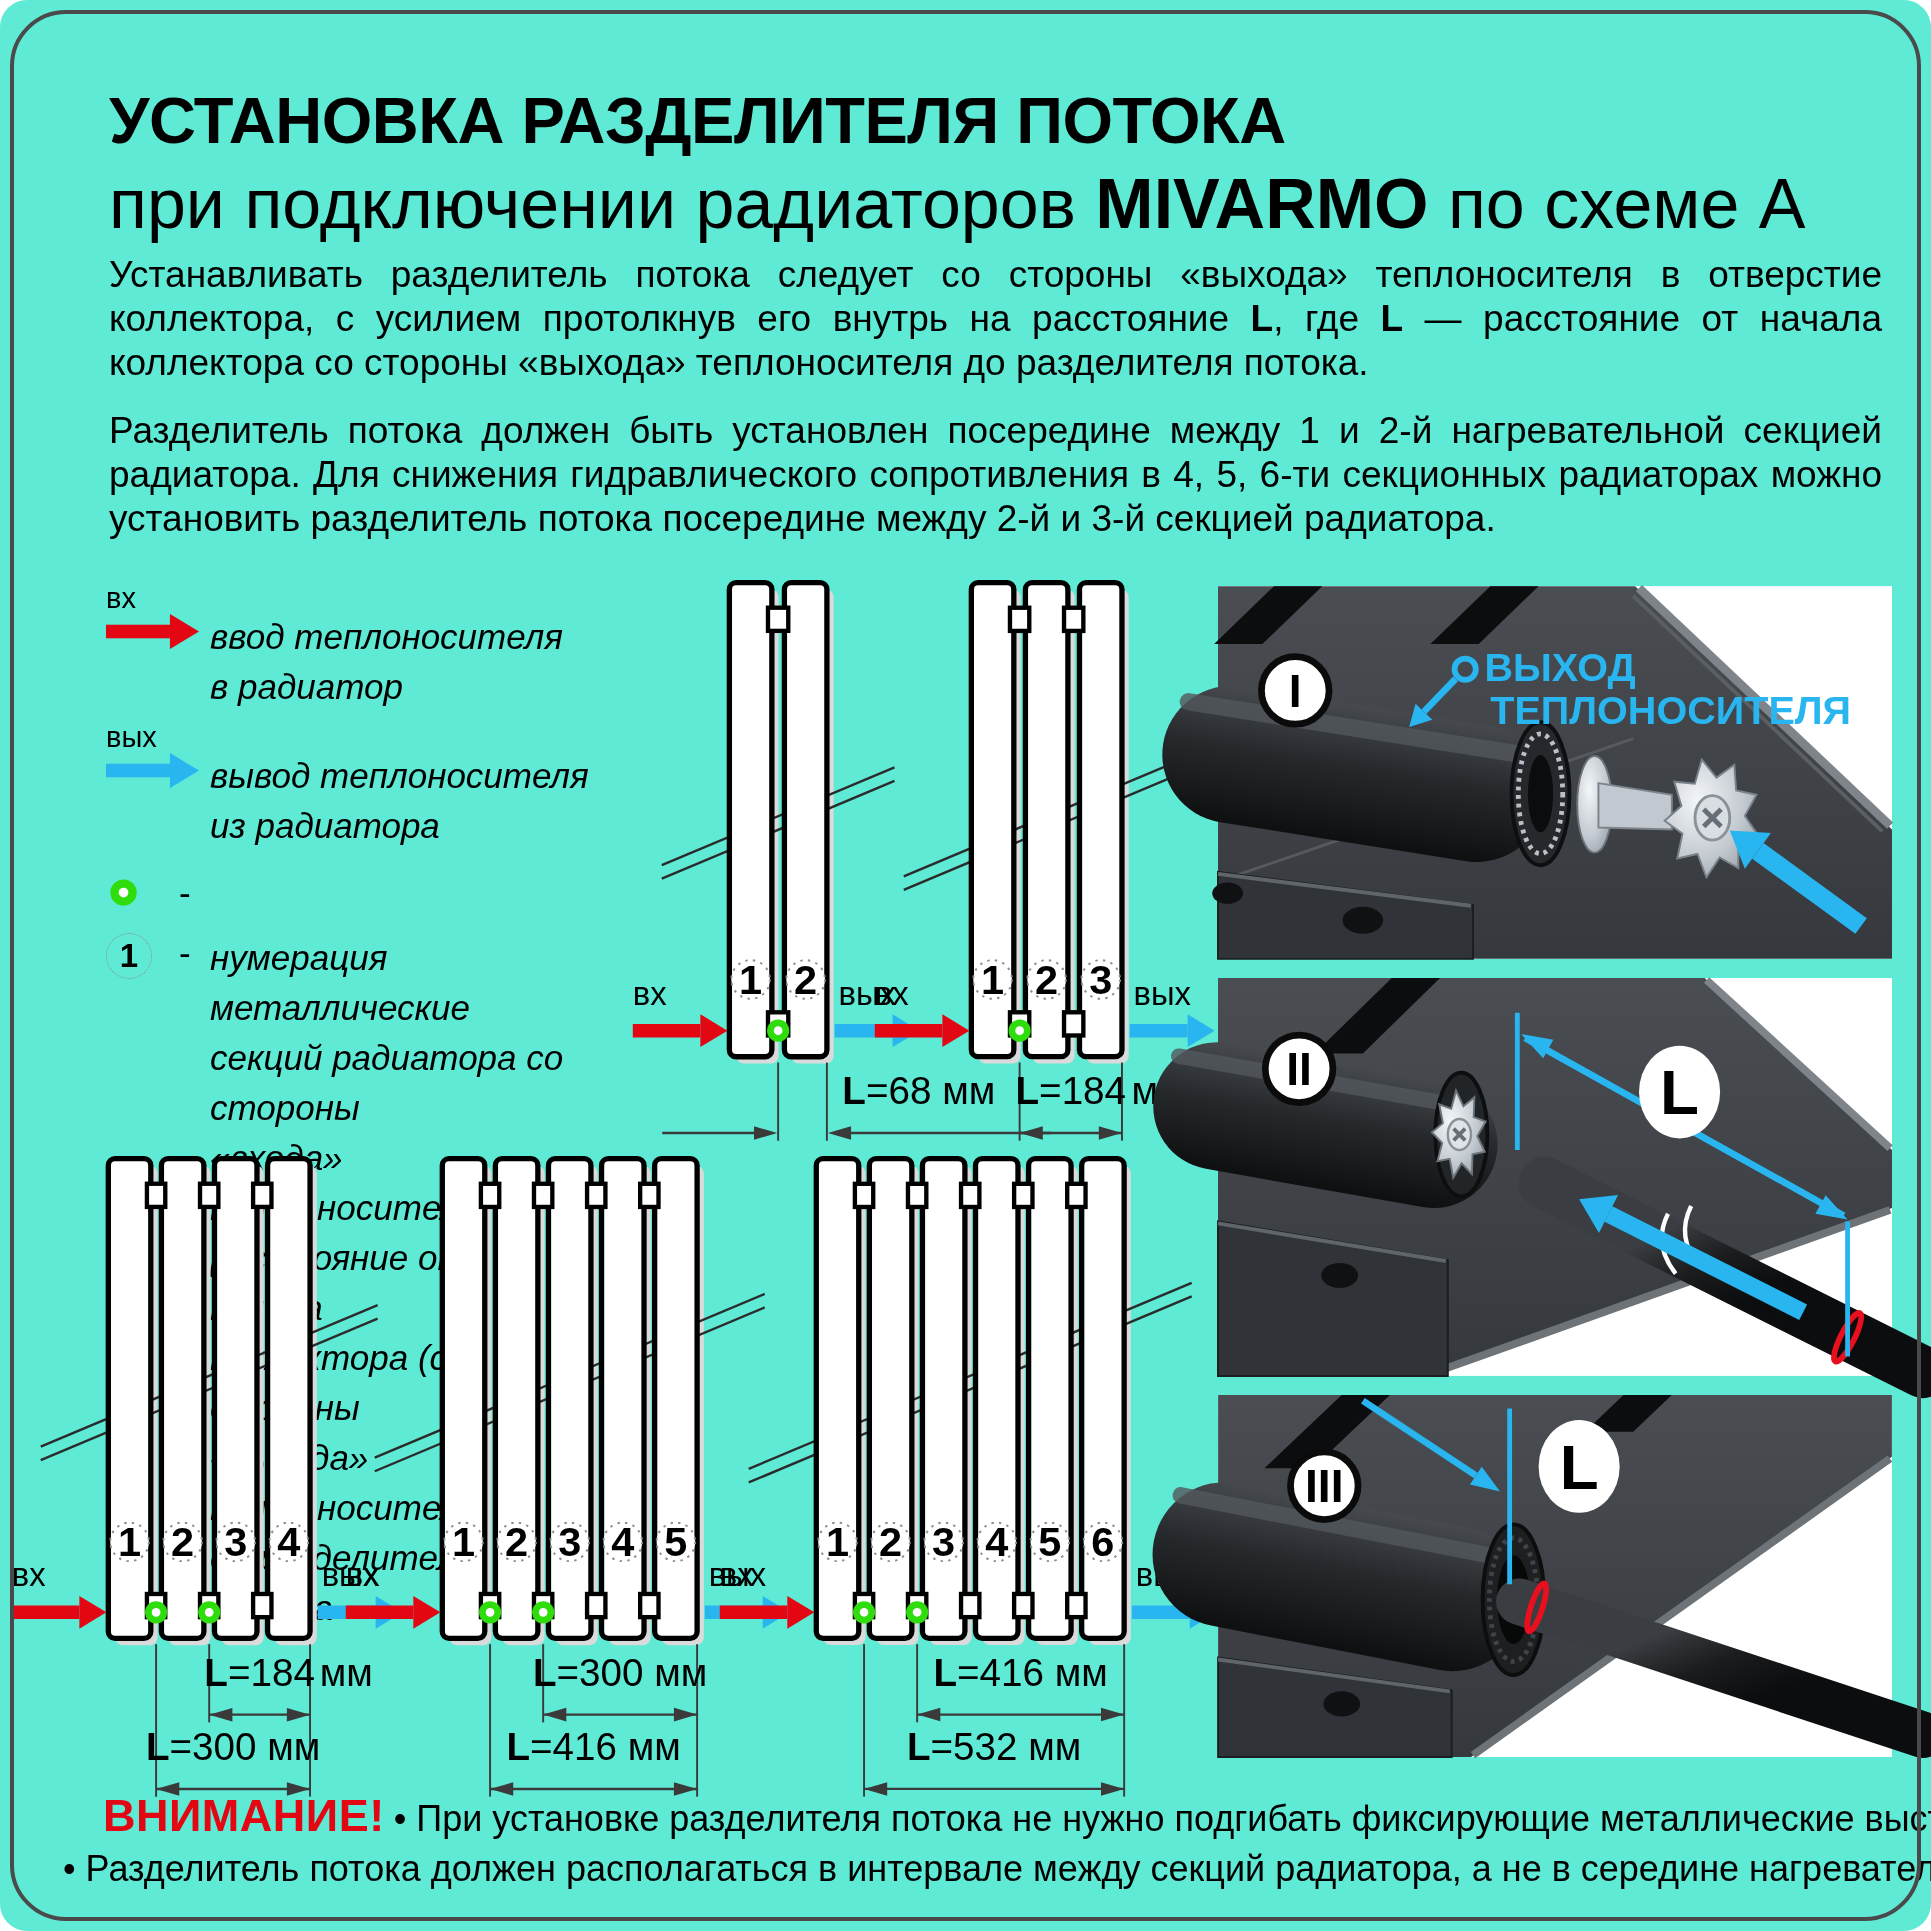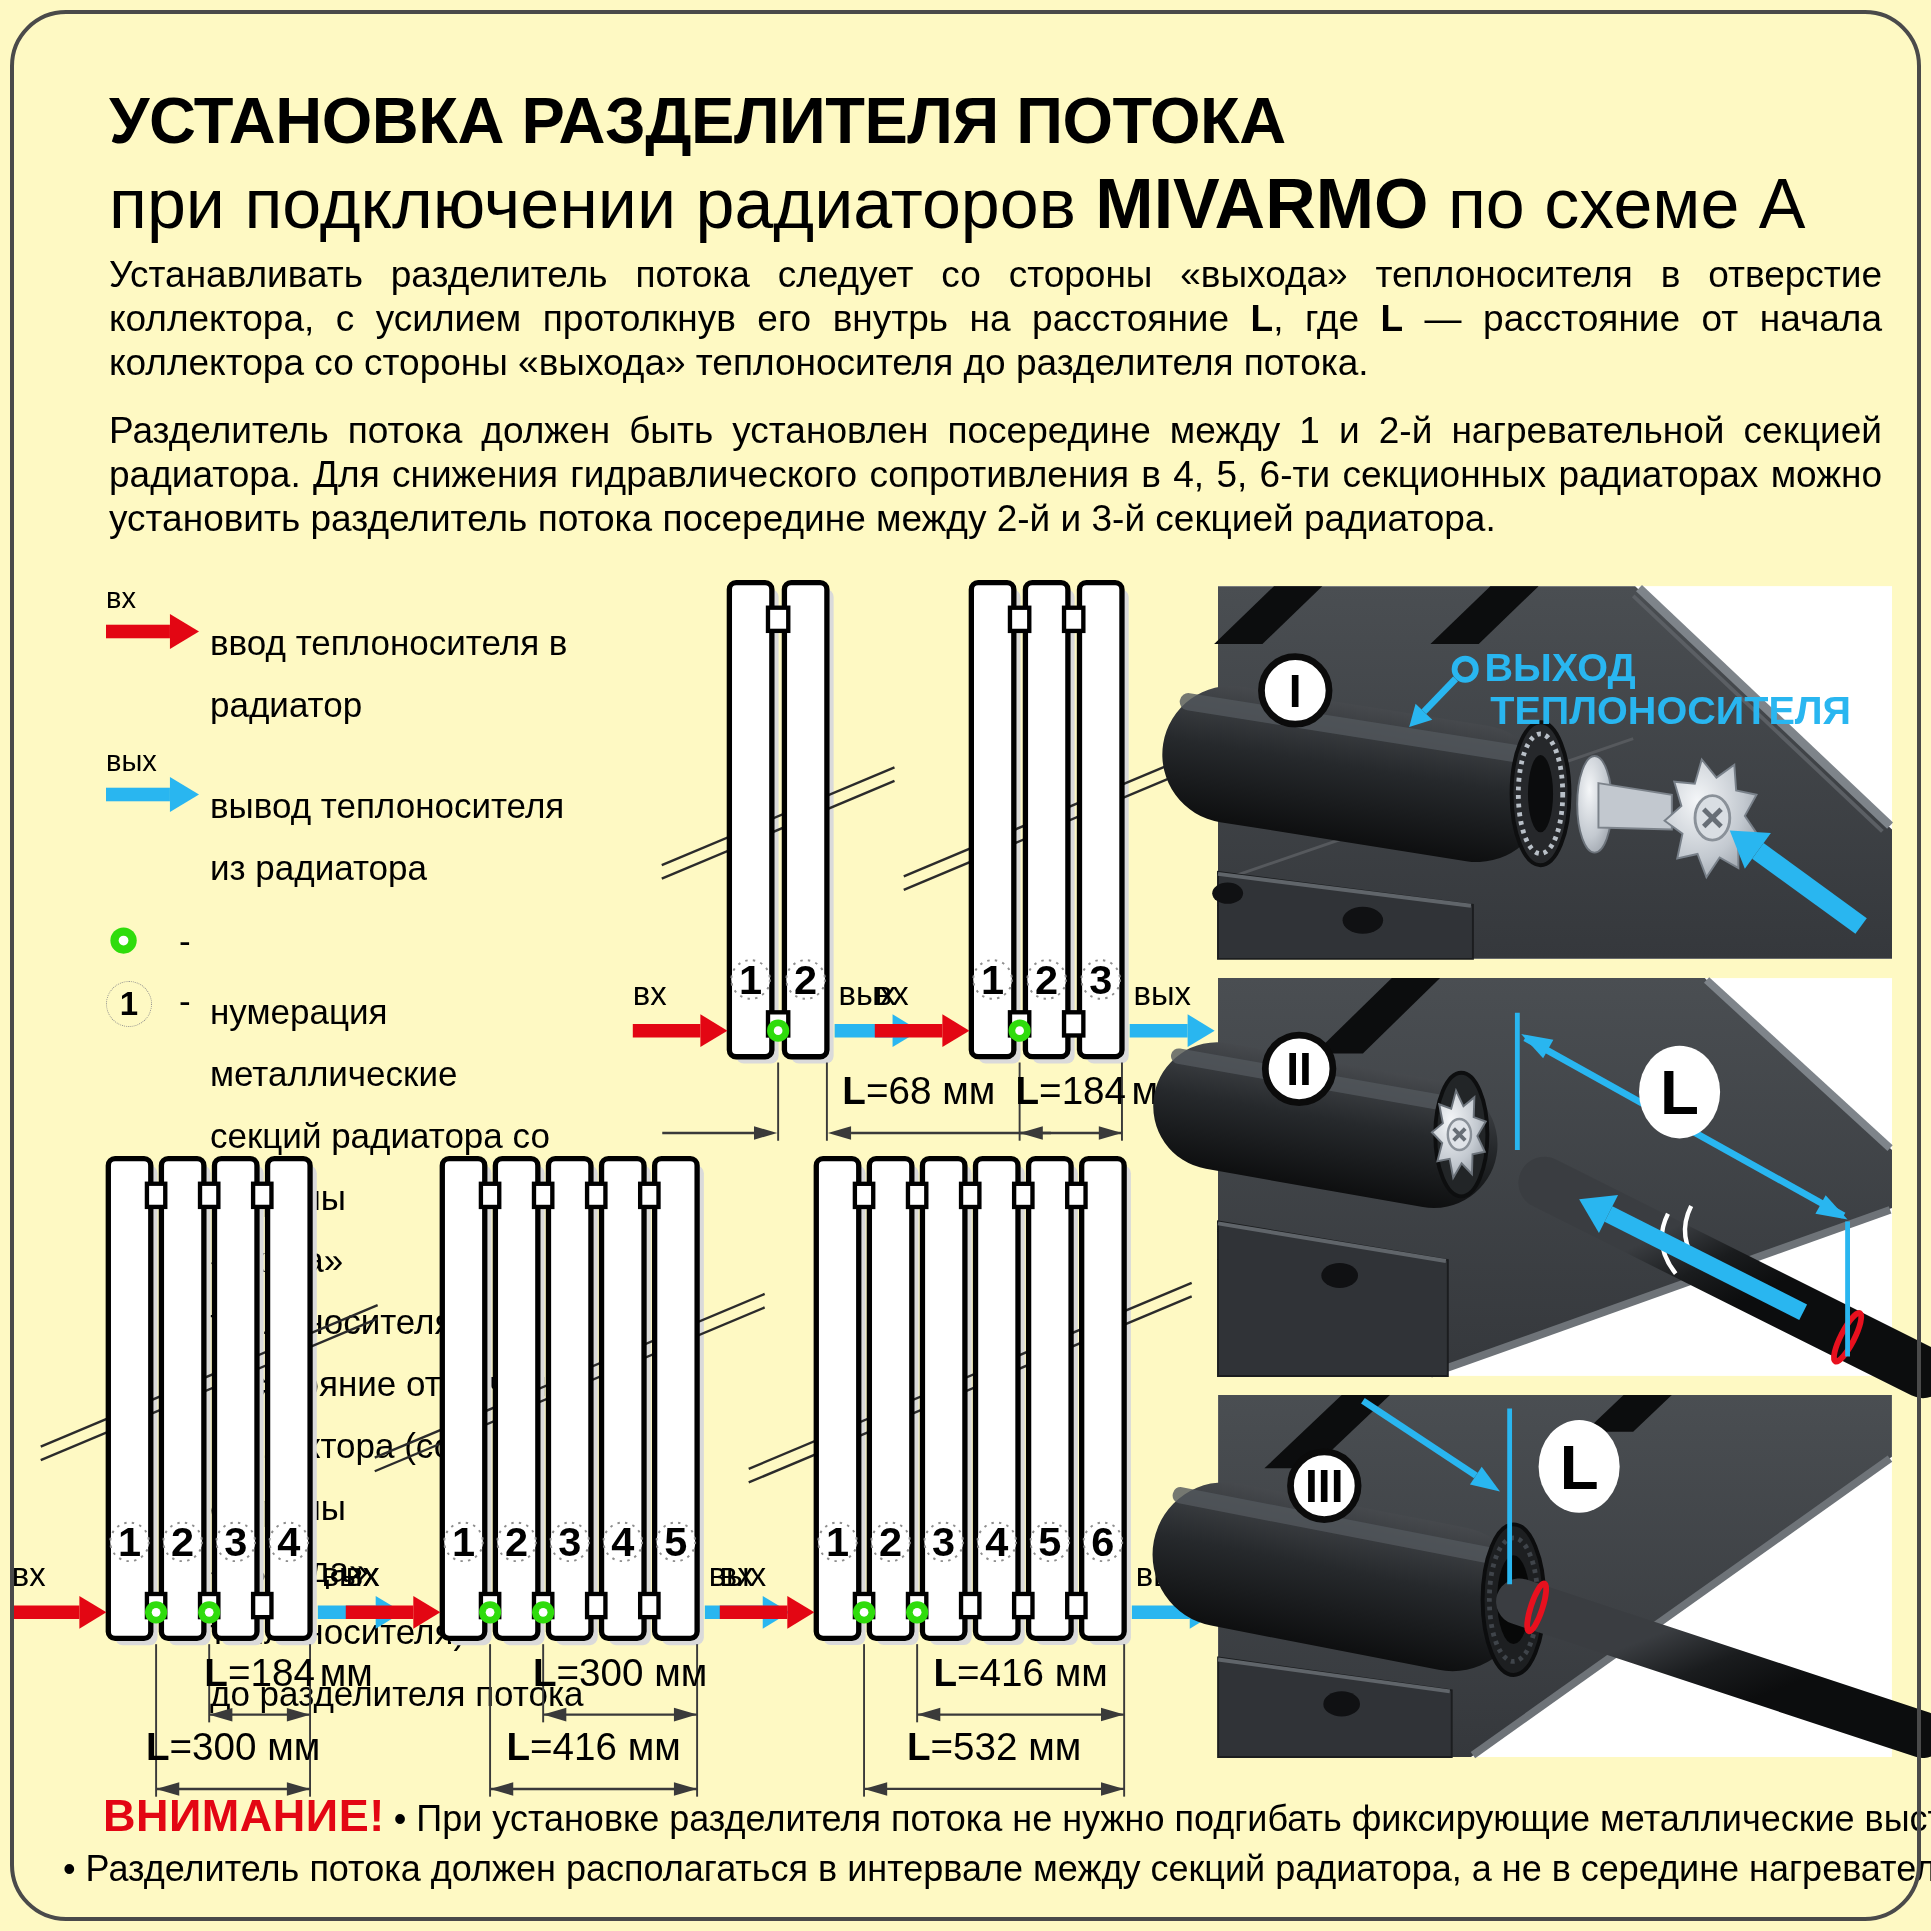--- a/index.html
+++ b/index.html
@@ -1,29 +1,29 @@
 <!DOCTYPE html>
 <html><head>
 <meta charset="utf-8">
 <style>
   html,body{margin:0;padding:0;background:#fff;}
   body{width:1931px;height:1931px;position:relative;font-family:"Liberation Sans",sans-serif;color:#000;}
-  .page{position:absolute;inset:0;background:#fef9c3;overflow:hidden;}
+  .page{position:absolute;inset:0;background:#5eead4;overflow:hidden;border-radius:27px;}
   .pageborder{position:absolute;left:9.7px;top:9.7px;right:9.7px;bottom:9.7px;border:4.8px solid #4a4a4a;border-radius:56px;pointer-events:none;}
   .t1{position:absolute;left:109px;top:83px;font-size:65px;font-weight:bold;letter-spacing:-0.5px;white-space:nowrap;}
   .t2{position:absolute;left:109px;top:164px;font-size:70px;white-space:nowrap;}
   .t2 b{font-weight:bold;}
   .para{position:absolute;left:109px;width:1773px;font-size:37px;line-height:44px;text-align:justify;text-align-last:left;}
   .p1{top:253px;}
   .p2{top:409px;}
   .para b{font-weight:bold;}
   .legend{position:absolute;left:106px;top:583px;width:483px;}
   .li{display:flex;}
   .ic{width:104px;flex:none;position:relative;}
-  .tx{font-size:35px;line-height:62px;white-space:pre-line;}
+  .tx{font-size:35px;line-height:50px;white-space:pre-line;font-style:italic;}
   .tag{font-size:29px;line-height:31px;}
   .dash{position:absolute;right:19.3px;top:0;font-size:35px;}
   .mb1{margin-bottom:9.7px;} .mb2{margin-bottom:22px;} .mb3{margin-bottom:15.4px;} .mb4{margin-bottom:0px;}
   .arrtx{margin-top:29px;}
   .lsym{font-size:44px;font-weight:bold;line-height:43px;}
   .numcirc{width:44px;height:44px;border:1.9px dotted #8e8e8e;border-radius:50%;display:flex;align-items:center;justify-content:center;font-size:33px;font-weight:bold;}
   .warn{position:absolute;left:103px;top:1794px;width:1784px;font-size:36px;line-height:44px;}
   .w1{display:flex;align-items:baseline;gap:9px;white-space:nowrap;}
   .wt{font-size:45px;font-weight:bold;color:#e30613;letter-spacing:0.5px;}
   .w2{margin-left:-40px;margin-top:5.8px;white-space:nowrap;}

